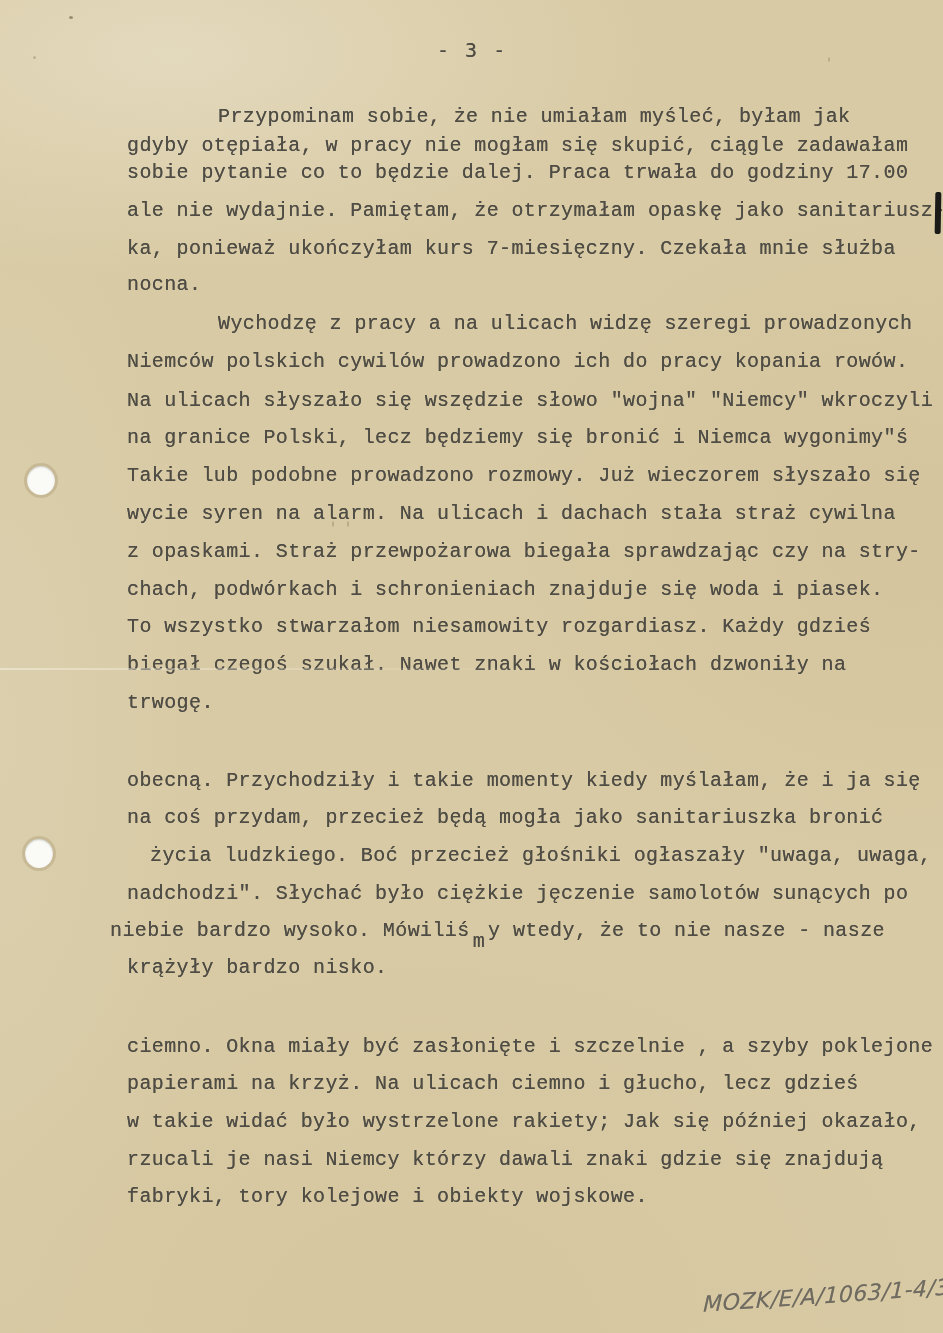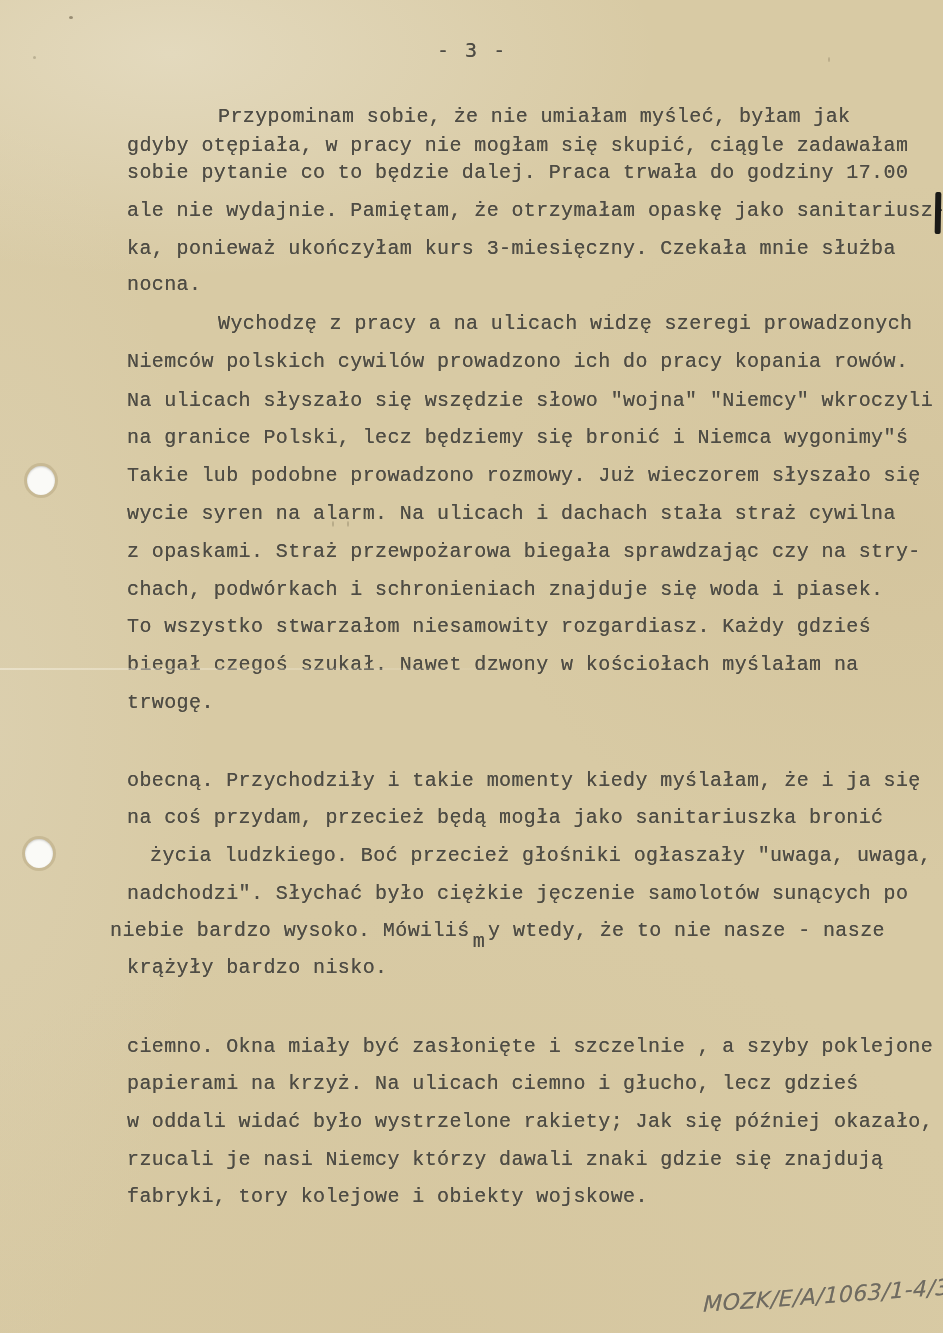--- a/index.html
+++ b/index.html
@@ -63,42 +63,42 @@
 <body>
 
 <div id="page">
 
   <div id="pageNumber">- 3 -</div>
 
   <div class="tl" style="top:104px;left:218px">Przypominam sobie, że nie umiałam myśleć, byłam jak</div>
   <div class="tl" style="top:133px;left:127px">gdyby otępiała, w pracy nie mogłam się skupić, ciągle zadawałam</div>
   <div class="tl" style="top:160px;left:127px">sobie pytanie co to będzie dalej. Praca trwała do godziny 17.00</div>
   <div class="tl" style="top:198px;left:127px">ale nie wydajnie. Pamiętam, że otrzymałam opaskę jako sanitariusz-</div>
-  <div class="tl" style="top:236px;left:127px">ka, ponieważ ukończyłam kurs 3-miesięczny. Czekała mnie służba</div>
+  <div class="tl" style="top:236px;left:127px">ka, ponieważ ukończyłam kurs 7-miesięczny. Czekała mnie służba</div>
   <div class="tl" style="top:272px;left:127px">nocna.</div>
   <div class="tl" style="top:311px;left:218px">Wychodzę z pracy a na ulicach widzę szeregi prowadzonych</div>
   <div class="tl" style="top:349px;left:127px">Niemców polskich cywilów prowadzono ich do pracy kopania rowów.</div>
   <div class="tl" style="top:388px;left:127px">Na ulicach słyszało się wszędzie słowo "wojna" "Niemcy" wkroczyli</div>
   <div class="tl" style="top:425px;left:127px">na granice Polski, lecz będziemy się bronić i Niemca wygonimy"ś</div>
   <div class="tl" style="top:463px;left:127px">Takie lub podobne prowadzono rozmowy. Już wieczorem słyszało się</div>
   <div class="tl" style="top:501px;left:127px">wycie syren na alarm. Na ulicach i dachach stała straż cywilna</div>
   <div class="tl" style="top:539px;left:127px">z opaskami. Straż przewpożarowa biegała sprawdzając czy na stry-</div>
   <div class="tl" style="top:577px;left:127px">chach, podwórkach i schronieniach znajduje się woda i piasek.</div>
   <div class="tl" style="top:614px;left:127px">To wszystko stwarzałom niesamowity rozgardiasz. Każdy gdzieś</div>
-  <div class="tl" style="top:652px;left:127px">biegał czegoś szukał. Nawet dzwony w kościołach myślałam na</div>
+  <div class="tl" style="top:652px;left:127px">biegał czegoś szukał. Nawet znaki w kościołach dzwoniły na</div>
   <div class="tl" style="top:690px;left:127px">trwogę.</div>
   <div class="tl" style="top:768px;left:127px">obecną. Przychodziły i takie momenty kiedy myślałam, że i ja się</div>
   <div class="tl" style="top:805px;left:127px">na coś przydam, przecież będą mogła jako sanitariuszka bronić</div>
   <div class="tl" style="top:843px;left:150px">życia ludzkiego. Boć przecież głośniki ogłaszały "uwaga, uwaga,</div>
   <div class="tl" style="top:881px;left:127px">nadchodzi". Słychać było ciężkie jęczenie samolotów sunących po</div>
   <div class="tl" style="top:918px;left:110px"><span>niebie bardzo wysoko. Mówiliś</span><span class="sub">m</span><span>y wtedy, że to nie nasze - nasze</span></div>
   <div class="tl" style="top:955px;left:127px">krążyły bardzo nisko.</div>
   <div class="tl" style="top:1034px;left:127px">ciemno. Okna miały być zasłonięte i szczelnie , a szyby poklejone</div>
   <div class="tl" style="top:1071px;left:127px">papierami na krzyż. Na ulicach ciemno i głucho, lecz gdzieś</div>
-  <div class="tl" style="top:1109px;left:127px">w oddali widać było wystrzelone rakiety; Jak się później okazało,</div>
+  <div class="tl" style="top:1109px;left:127px">w takie widać było wystrzelone rakiety; Jak się później okazało,</div>
   <div class="tl" style="top:1184px;left:127px">fabryki, tory kolejowe i obiekty wojskowe.</div>
   <div class="tl" style="top:1147px;left:127px">rzucali je nasi Niemcy którzy dawali znaki gdzie się znajdują</div>
 
   <div class="hole" id="hole1"></div>
   <div class="hole" id="hole2"></div>
   <div id="edgeMark"></div>
   <div id="crease"></div>
   <div class="speck" style="left:69px;top:16px;width:4px;height:3px"></div>
   <div class="speck" style="left:33px;top:56px;width:3px;height:3px;opacity:.5"></div>
   <div class="speck" style="left:828px;top:57px;width:2px;height:5px;opacity:.45"></div>

